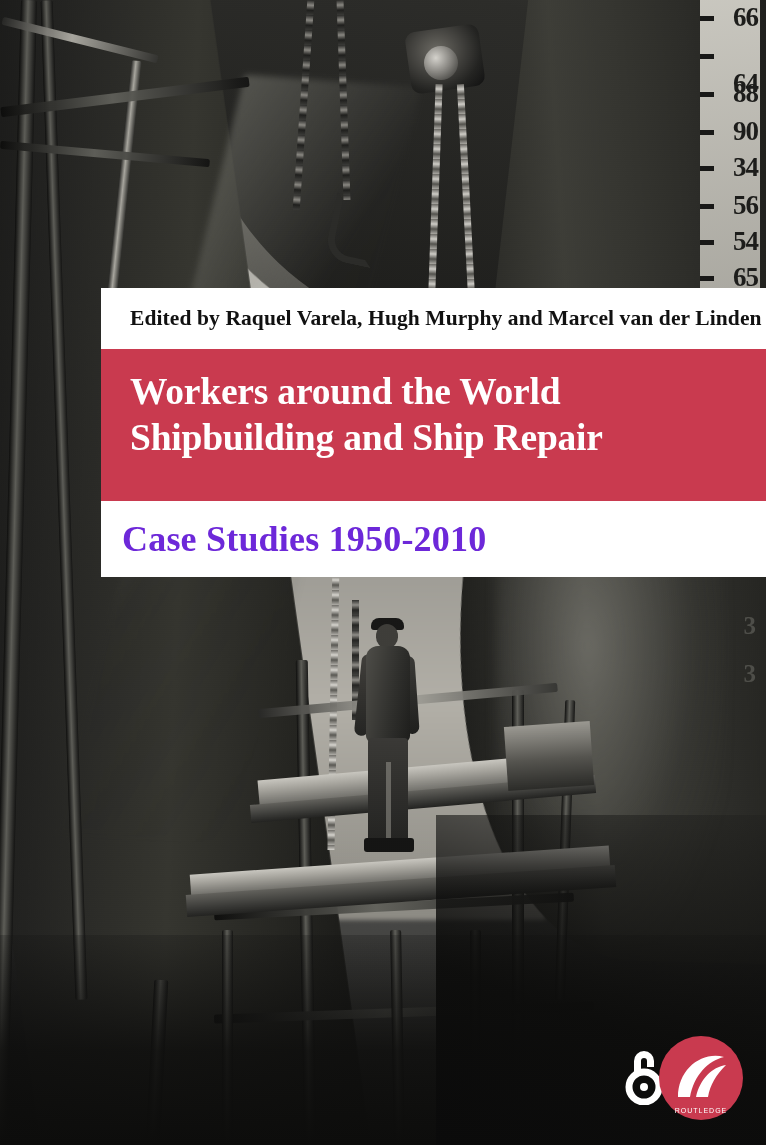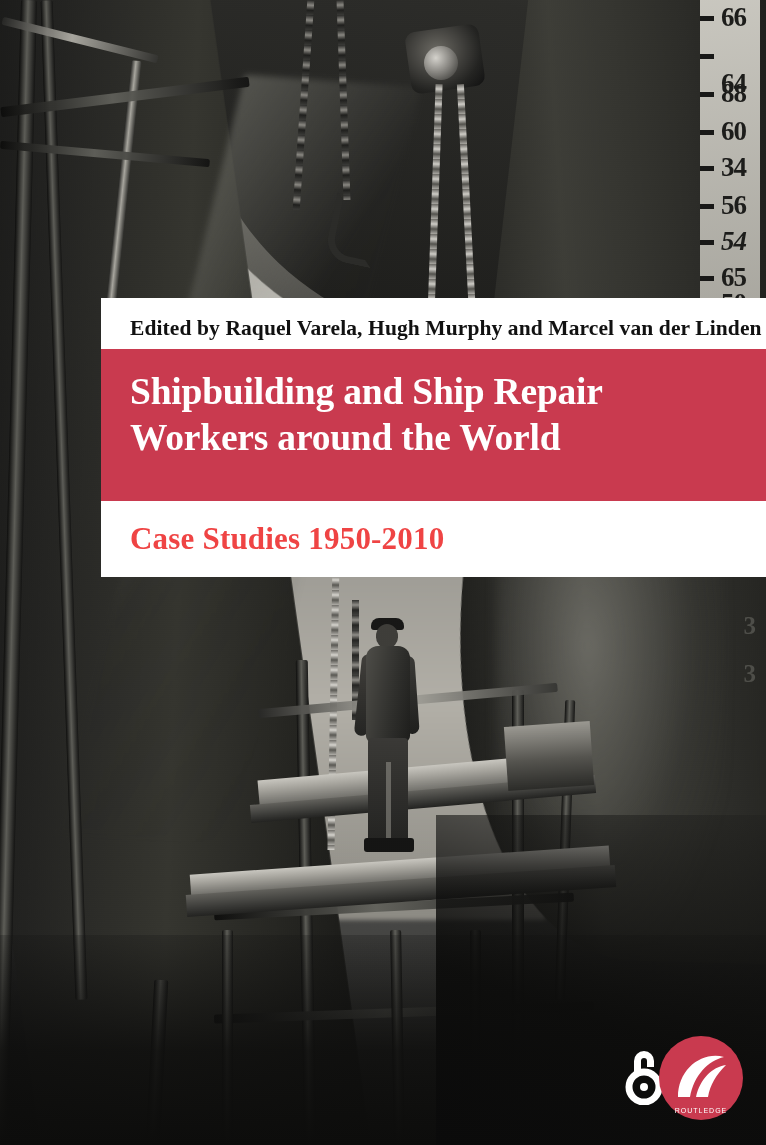--- a/index.html
+++ b/index.html
@@ -118,21 +118,21 @@
   .draft-col {
     position: absolute;
     right: 6px;
     top: 0;
     width: 60px;
     height: 330px;
     background: linear-gradient(180deg, rgba(210,208,200,0.95) 0%, rgba(182,180,172,0.9) 100%);
   }
   .draft-num {
     position: absolute;
-    right: 20px;
+    right: 8px;
     color: #1c1c1a;
     font-family: "Liberation Serif", serif;
     font-weight: bold;
     font-size: 27px;
     letter-spacing: -1px;
   }
   .draft-tick {
     position: absolute;
     right: 52px;
     width: 14px;
@@ -328,21 +328,20 @@
   
   .editors-band {
     position: absolute;
     left: 101px;
     top: 288px;
     width: 665px;
     height: 61px;
     background: #ffffff;
     display: flex;
     align-items: center;
-    margin-top: 10px;
   }
   .editors-text {
     padding-left: 29px;
     font-family: "Liberation Serif", serif;
     font-size: 21.5px;
     font-weight: bold;
     color: #111111;
     letter-spacing: 0.1px;
   }
 
@@ -368,25 +367,25 @@
     position: absolute;
     left: 101px;
     top: 501px;
     width: 665px;
     height: 76px;
     background: #ffffff;
     display: flex;
     align-items: center;
   }
   .subtitle-text {
-    padding-left: 29px;
+    padding-left: 21px;
     font-family: "Liberation Serif", serif;
-    font-size: 31px;
+    font-size: 36px;
     font-weight: bold;
-    color: #ef4444;
+    color: #6d28d9;
     letter-spacing: 0.2px;
   }
 
   
   .oa-logo {
     position: absolute;
     left: 618px;
     top: 1047px;
     width: 52px;
     height: 58px;
@@ -418,27 +417,27 @@
     <div class="hull-right"></div>
     <div class="hull-right-sheen"></div>
 
     <div class="draft-col"></div>
     <div class="draft-num" style="top:2px;">66</div>
     <div class="draft-tick" style="top:16px;"></div>
     <div class="draft-num" style="top:40px;margin-top:28px;">64</div>
     <div class="draft-tick" style="top:54px;"></div>
     <div class="draft-num" style="top:78px;">88</div>
     <div class="draft-tick" style="top:92px;"></div>
-    <div class="draft-num" style="top:116px;">60</div>
+    <div class="draft-num" style="top:116px;">90</div>
     <div class="draft-tick" style="top:130px;"></div>
     <div class="draft-num" style="top:152px;">34</div>
     <div class="draft-tick" style="top:166px;"></div>
     <div class="draft-num" style="top:190px;">56</div>
     <div class="draft-tick" style="top:204px;"></div>
-    <div class="draft-num" style="top:226px;font-style:italic;">54</div>
+    <div class="draft-num" style="top:226px;">54</div>
     <div class="draft-tick" style="top:240px;"></div>
     <div class="draft-num" style="top:262px;">65</div>
     <div class="draft-tick" style="top:276px;"></div>
     <div class="draft-num" style="top:288px;">50</div>
 
     <div class="draft-num-low" style="top:612px;">3</div>
     <div class="draft-num-low" style="top:660px;">3</div>
 
     <div class="hoist"></div>
     <div class="hoist-wheel"></div>
@@ -492,22 +491,22 @@
 
     <div class="grain"></div>
   </div>
 
   <div class="editors-band">
     <div class="editors-text">Edited by Raquel Varela, Hugh Murphy and Marcel van der Linden</div>
   </div>
 
   <div class="title-band">
     <div class="title-text">
+      <div>Workers around the World</div>
       <div>Shipbuilding and Ship Repair</div>
-      <div>Workers around the World</div>
     </div>
   </div>
 
   <div class="subtitle-band">
     <div class="subtitle-text">Case Studies 1950-2010</div>
   </div>
 
   <div class="oa-logo">
     <svg viewBox="0 0 52 58" width="52" height="58" aria-hidden="true">
       <path d="M16 26 L16 14 A10 10 0 0 1 36 14 L36 20 L29 20 L29 14 A3 3 0 0 0 23 14 L23 26 Z" fill="#ffffff"></path>

